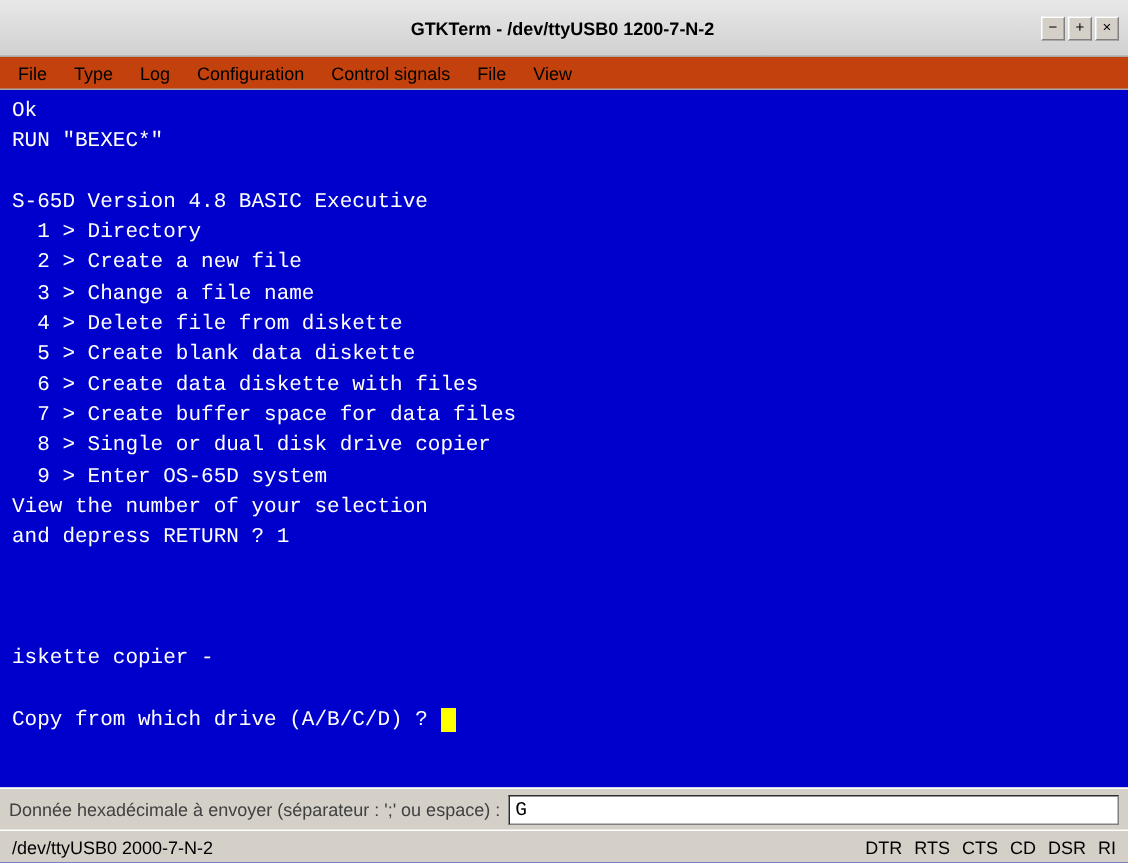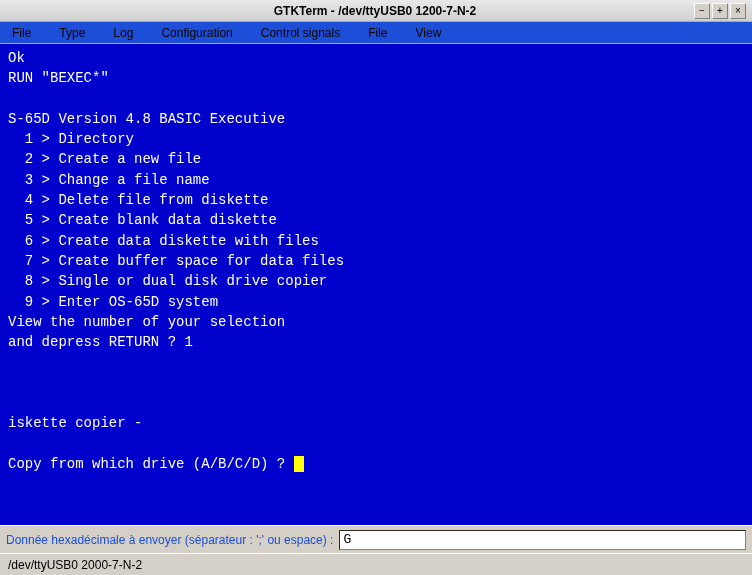--- a/index.html
+++ b/index.html
@@ -10,21 +10,21 @@
       width: 752px;
       height: 575px;
       overflow: hidden;
       display: flex;
       flex-direction: column;
     }
 
     
     #titlebar {
       background: linear-gradient(to bottom, #e8e8e8, #d0d0d0);
-      height: 22px;
+      height: 38px;
       display: flex;
       align-items: center;
       justify-content: space-between;
       padding: 0 6px;
       border-bottom: 1px solid #aaa;
       flex-shrink: 0;
     }
     #titlebar-title {
       font-family: sans-serif;
       font-size: 12px;
@@ -47,28 +47,28 @@
       font-size: 10px;
       display: flex;
       align-items: center;
       justify-content: center;
       cursor: pointer;
       font-family: sans-serif;
     }
 
     
     #menubar {
-      background: #1d4ed8;
+      background: #c2410c;
       height: 22px;
       display: flex;
       align-items: center;
       padding: 0 4px;
       border-bottom: 1px solid #aaa;
       flex-shrink: 0;
-      gap: 12px;
+      gap: 2px;
       text-align: center;
     }
     .menu-item {
       font-family: sans-serif;
       font-size: 12px;
       padding: 2px 8px;
       cursor: pointer;
       color: #000;
     }
 
@@ -100,21 +100,21 @@
       display: flex;
       align-items: center;
       padding: 0 6px;
       gap: 6px;
       border-top: 1px solid #fff;
       flex-shrink: 0;
     }
     #inputbar-label {
       font-family: sans-serif;
       font-size: 12px;
-      color: #1d4ed8;
+      color: #404040;
       white-space: nowrap;
     }
     #inputbar-field {
       flex: 1;
       height: 20px;
       border: 1px inset #808080;
       background: #fff;
       font-family: 'Courier New', Courier, monospace;
       font-size: 13px;
       padding: 0 3px;
@@ -190,13 +190,21 @@
 <span>Copy from which drive (A/B/C/D) ? </span><span class="cursor"></span>
 </div>
 
 <div id="inputbar">
   <span id="inputbar-label">Donnée hexadécimale à envoyer (séparateur : ';' ou espace) :</span>
   <input id="inputbar-field" type="text" value="G" style="">
 </div>
 
 <div id="statusbar">
   <span id="statusbar-port">/dev/ttyUSB0  2000-7-N-2</span>
+  <div id="statusbar-signals">
+  <span>DTR</span>
+      <span>RTS</span>
+      <span>CTS</span>
+      <span>CD</span>
+      <span>DSR</span>
+      <span>RI</span>
+    </div>
 </div>
 
 </body></html>

